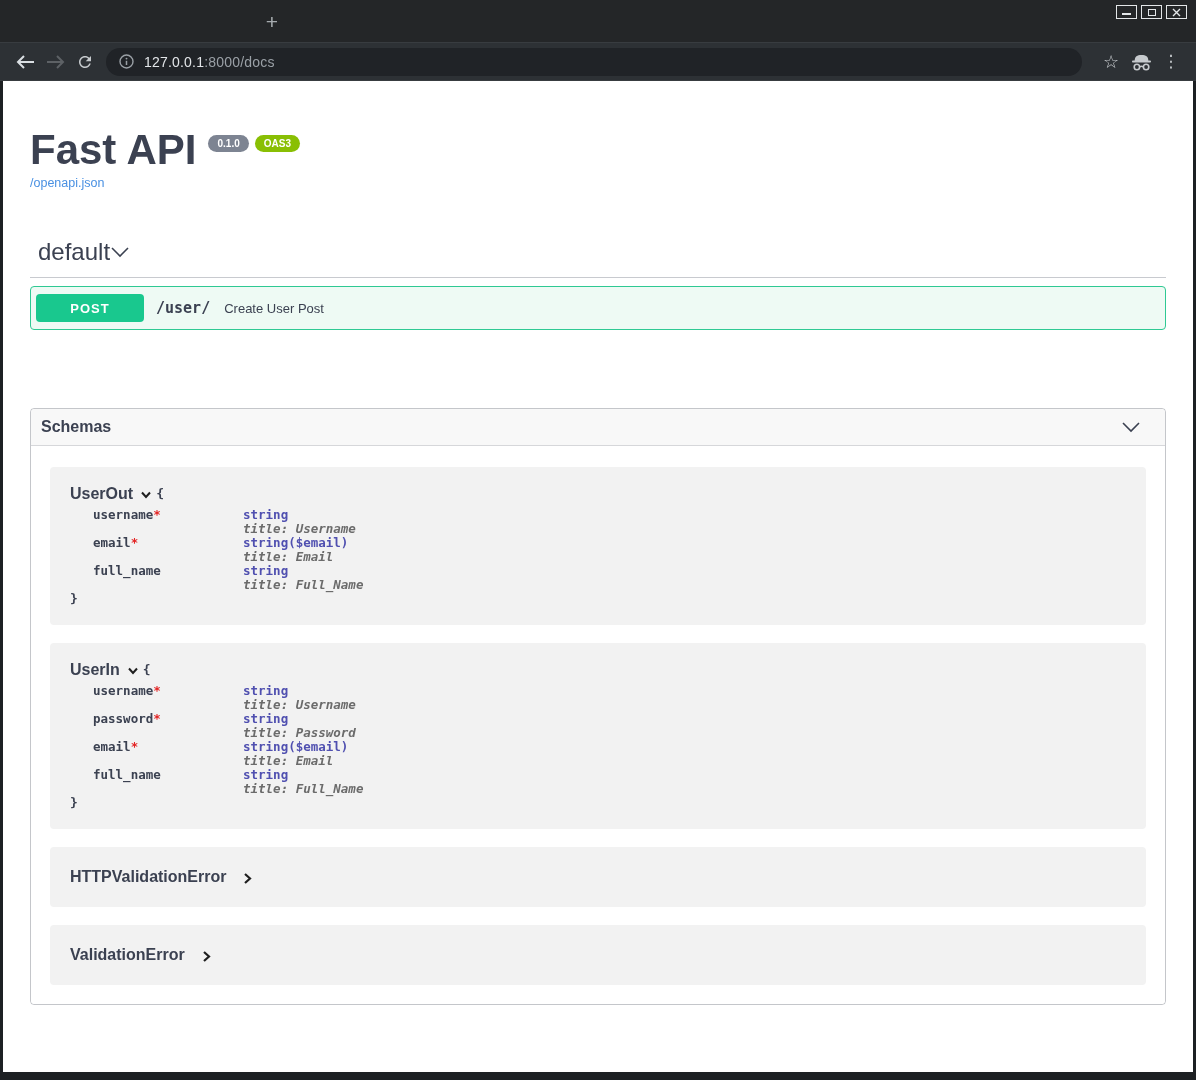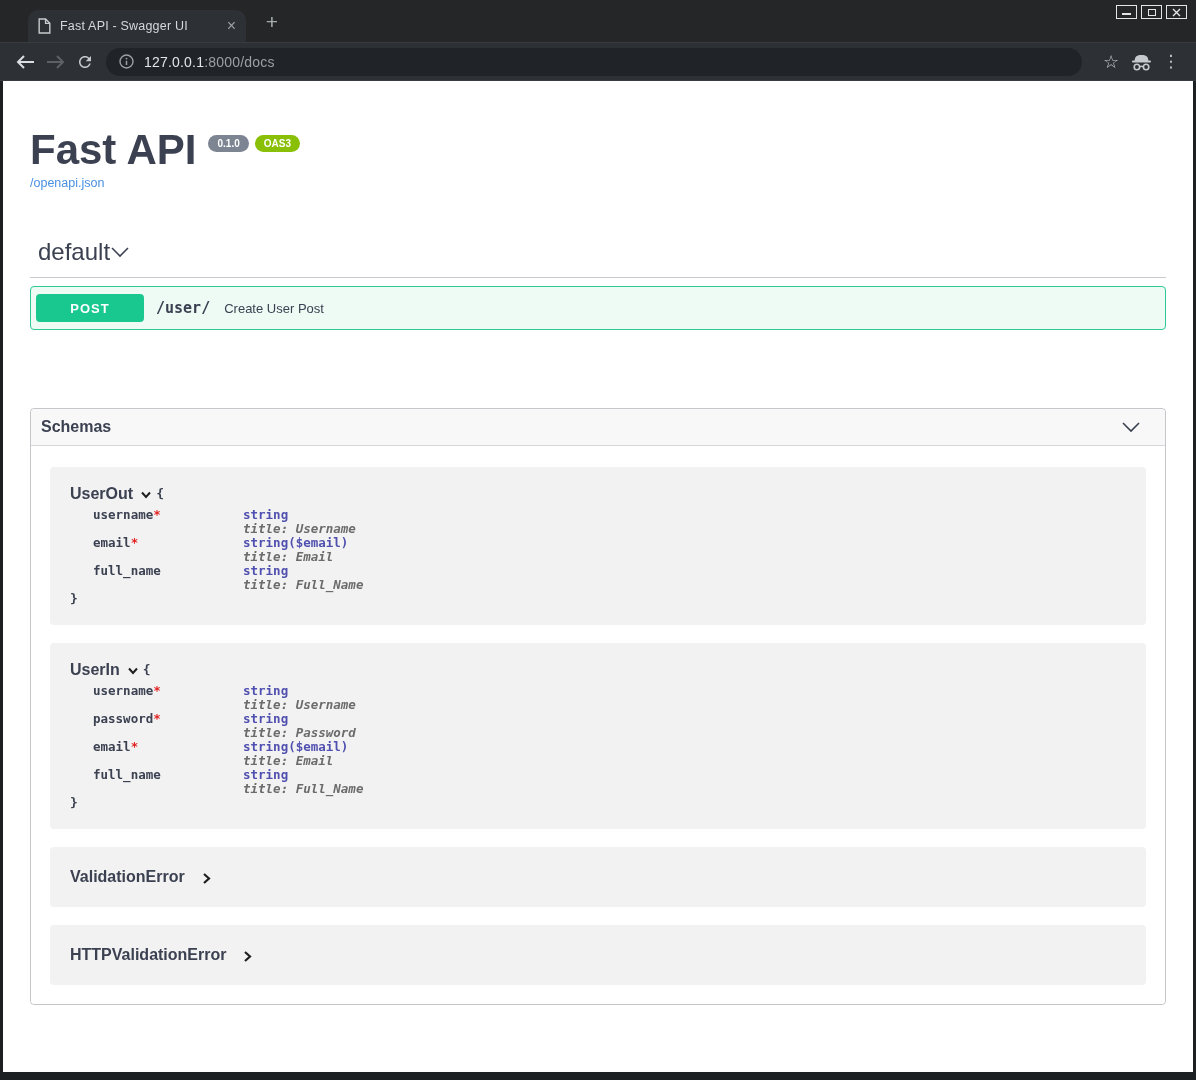--- a/index.html
+++ b/index.html
@@ -88,28 +88,20 @@
   .model-collapsed .chev-r { margin-left:17px; margin-top:2px; }
 
   .window-bottom { height:8px; background:#1d2023; flex:0 0 auto; }
 </style>
 </head>
 <body>
 
 <div class="window">
 
   <div class="titlebar">
-    <div class="tab">
-      <svg width="13" height="16" viewBox="0 0 12 15">
-        <path d="M1 1 h6 l4 4 v9 h-10 z" fill="none" stroke="#c9ccce" stroke-width="1.3"></path>
-        <path d="M7 1 v4 h4" fill="none" stroke="#c9ccce" stroke-width="1.3"></path>
-      </svg>
-      <span class="tab-title">Fast API - Swagger UI</span>
-      <span class="tab-close">×</span>
-    </div>
     <div class="new-tab">+</div>
     <div class="win-controls">
       <div class="win-btn">
           <span class="glyph-min"></span>
         </div>
       <div class="win-btn">
           <span class="glyph-max"></span>
         </div>
       <div class="win-btn">
         <svg width="9" height="9" viewBox="0 0 9 9">
@@ -259,36 +251,36 @@
               <span>
                   <div class="prop-type">string</div>
                   <div class="prop-title">title: Full_Name</div>
                 </span>
             </div>
             <div class="brace-close">}</div>
           </div>
 
           <div class="model-box model-collapsed">
             <div class="model-title">
+              <span>HTTPValidationError</span>
+              <svg class="chev-r" width="9" height="13" viewBox="0 0 9 13">
+                <path d="M2 2 L7 6.5 L2 11" fill="none" stroke="#1f1f1f" stroke-width="2.2"></path>
+              </svg>
+            </div>
+          </div>
+
+          <div class="model-box model-collapsed">
+            <div class="model-title">
               <span>ValidationError</span>
               <svg class="chev-r" width="9" height="13" viewBox="0 0 9 13">
                 <path d="M2 2 L7 6.5 L2 11" fill="none" stroke="#1f1f1f" stroke-width="2.2"></path>
               </svg>
             </div>
           </div>
 
-          <div class="model-box model-collapsed">
-            <div class="model-title">
-              <span>HTTPValidationError</span>
-              <svg class="chev-r" width="9" height="13" viewBox="0 0 9 13">
-                <path d="M2 2 L7 6.5 L2 11" fill="none" stroke="#1f1f1f" stroke-width="2.2"></path>
-              </svg>
-            </div>
-          </div>
-
         </div>
       </div>
 
     </div>
   </div>
 
   <div class="window-bottom"></div>
 </div>
 
 </body></html>

